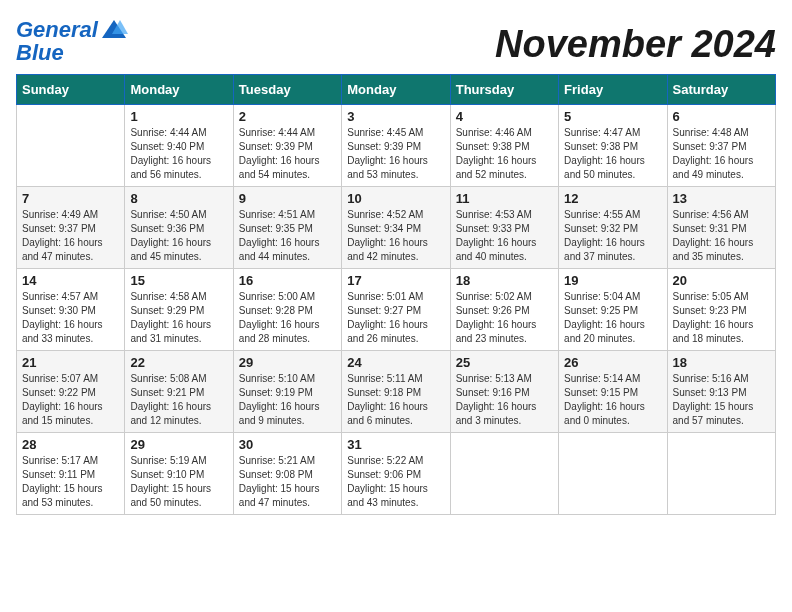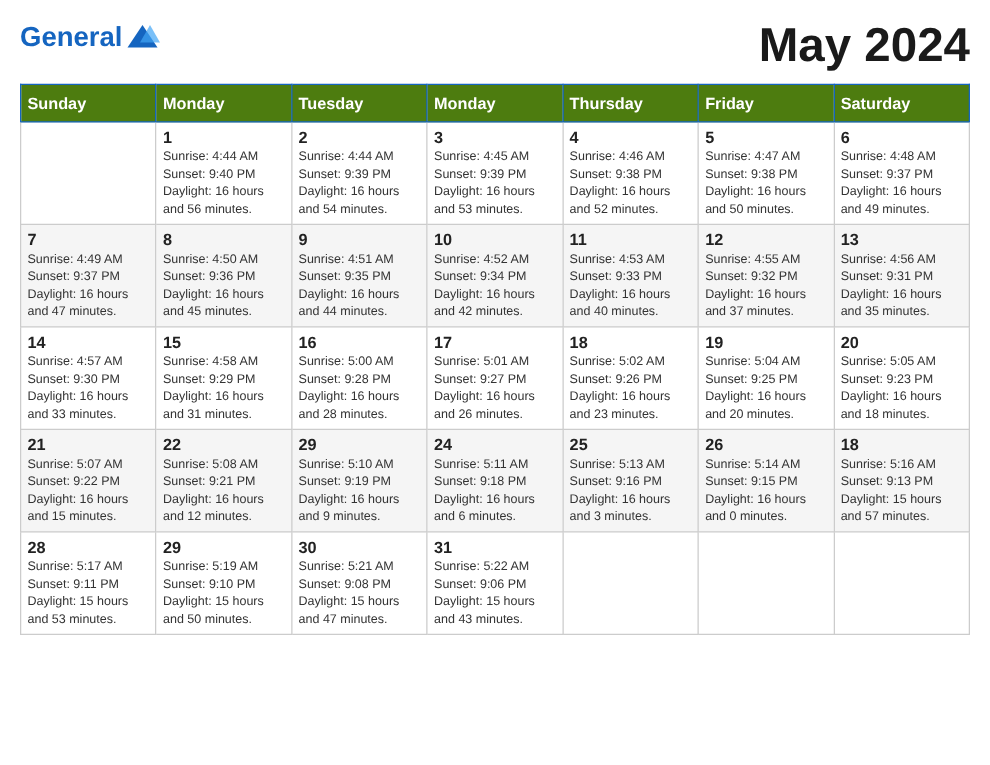--- a/index.html
+++ b/index.html
@@ -6,22 +6,23 @@
     body {
       font-family: Arial, sans-serif;
       background: #fff;
       width: 792px;
       min-height: 612px;
       padding: 16px;
     }
     .header-area {
       display: flex;
       justify-content: space-between;
-      align-items: flex-start;
+      align-items: flex-end;
       margin-bottom: 8px;
+      font-style: italic;
     }
     .logo {
       display: flex;
       align-items: center;
     }
     .logo-text {
       font-size: 22px;
       font-weight: bold;
       color: #1a1a1a;
       line-height: 1.1;
@@ -44,21 +45,21 @@
       font-size: 15px;
       color: #333;
       font-weight: normal;
     }
     table {
       width: 100%;
       border-collapse: collapse;
       font-size: 11px;
     }
     thead tr th {
-      background-color: #4d7c0f;
+      background-color: #0f766e;
       color: #fff;
       padding: 7px 5px;
       text-align: left;
       font-size: 13px;
       font-weight: bold;
       border: 1px solid #1565C0;
     }
     tbody tr td {
       border: 1px solid #ccc;
       vertical-align: top;
@@ -99,24 +100,25 @@
     <div>
       <div style="display:flex;align-items:center;">
         <span class="logo-text">
           <span class="blue">General</span>
         </span>
         <svg class="logo-icon" viewBox="0 0 28 28">
           <polygon points="14,4 26,22 2,22" fill="#1565C0"></polygon>
           <polygon points="20,4 28,18 12,18" fill="#42a5f5" opacity="0.7"></polygon>
         </svg>
       </div>
+      <div style="font-size:22px;font-weight:bold;color:#1565C0;margin-top:-4px;">Blue</div>
     </div>
   </div>
   <div class="title-block">
-    <div class="main-title">May 2024</div>
+    <div class="main-title">November 2024</div>
   </div>
 </div>
 
 <table>
   <thead>
     <tr>
     <th>Sunday</th>
         <th>Monday</th>
         <th>Tuesday</th>
         <th>Monday</th>

